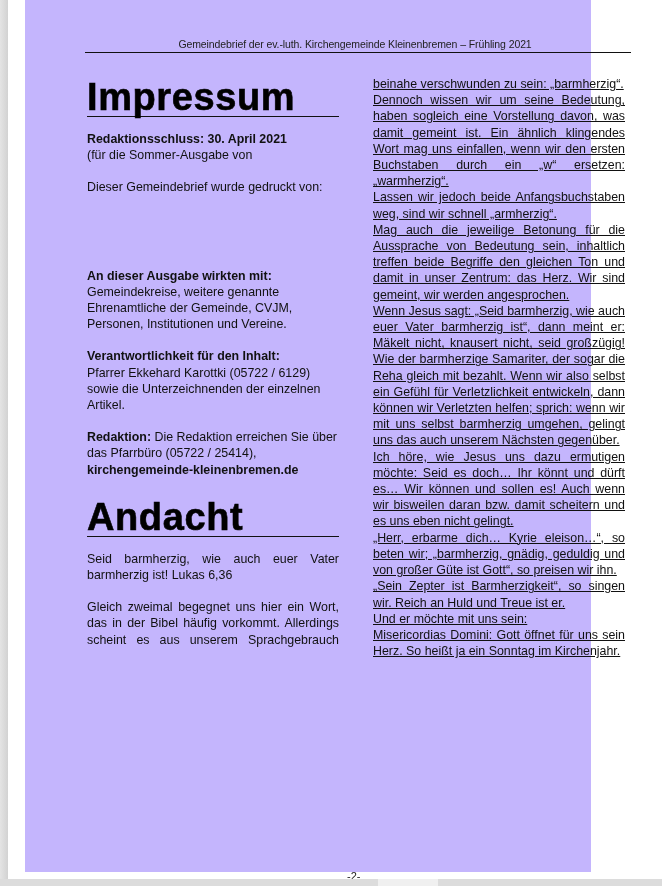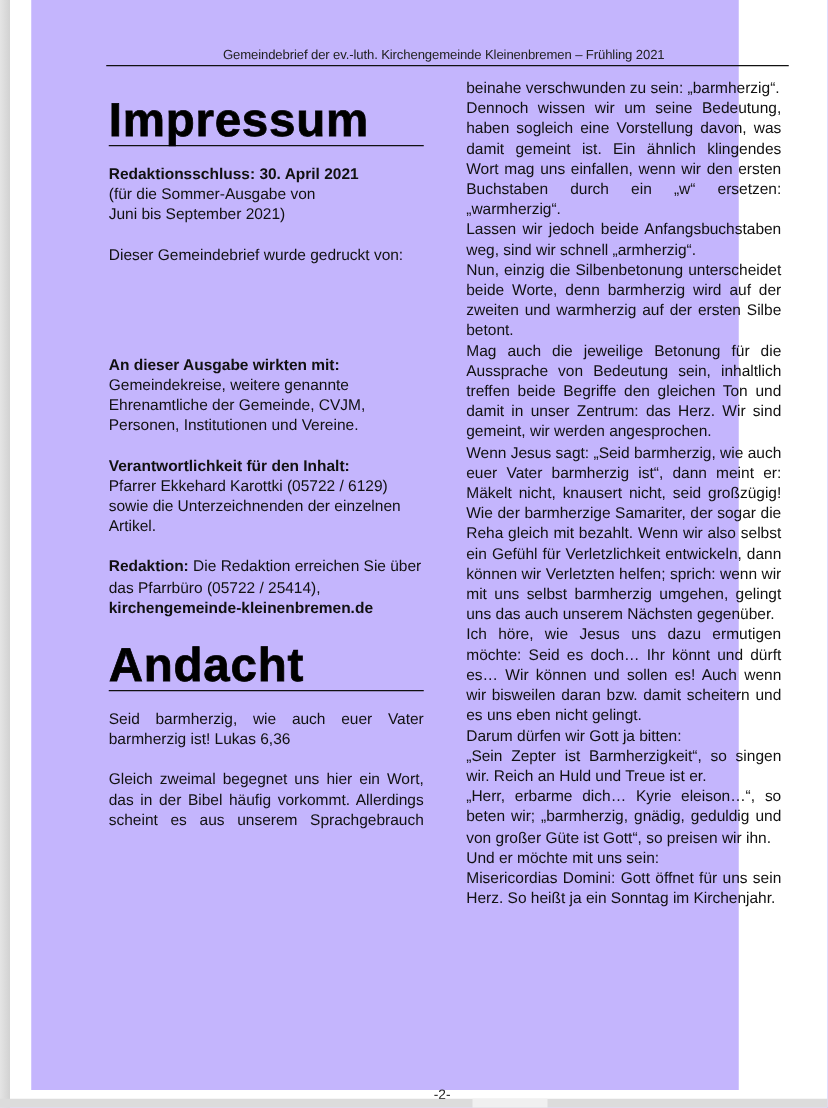--- a/index.html
+++ b/index.html
@@ -15,21 +15,21 @@
   }
   .page { position:absolute; left:8px; top:0; width:566px; height:872px; background:#c4b5fd;margin-left:17px; }
   .running-head {
     position:absolute; left:60px; top:38px; width:540px; text-align:center;
     font-size:10.5px; color:#222; letter-spacing:-0.1px;
   }
   .head-rule { position:absolute; left:60px; top:52px; width:546px; height:1px; background:#111; }
 
   .col { position:absolute; font-size:12.4px; line-height:16.2px; }
   .col-left { left:62px; top:80px; width:252px; }
-  .col-right { left:348px; top:62px; width:252px; }
+  .col-right { left:348px; top:76px; width:252px;text-decoration:underline; }
 
   .section-title {
     font-family:"Liberation Sans", sans-serif; font-weight:bold;
     font-size:38px; line-height:34px; letter-spacing:0.6px; color:#000;
     padding-bottom:2px; border-bottom:1.5px solid #111; margin:0 0 14px 0;
     -webkit-text-stroke:0.6px #000;
   }
   .block { margin:0 0 16px 0; }
   .bold { font-weight:bold; }
   p { margin:0; }
@@ -56,21 +56,20 @@
 <div class="page">
   <div class="running-head">Gemeindebrief der ev.-luth. Kirchengemeinde Kleinenbremen – Frühling 2021</div>
   <div class="head-rule"></div>
 
   <div class="col col-left">
     <h1 class="section-title">Impressum</h1>
 
     <div class="block">
       <p class="bold">Redaktionsschluss: 30. April 2021</p>
       <p>(für die Sommer-Ausgabe von</p>
-      <p>Juni bis September 2021)</p>
     </div>
 
 
     <p>Dieser Gemeindebrief wurde gedruckt von:</p>
     <div class="spacer-print"></div>
 
     <div class="block">
       <p class="bold">An dieser Ausgabe wirkten mit:</p>
       <p>Gemeindekreise, weitere genannte</p>
       <p>Ehrenamtliche der Gemeinde, CVJM,</p>
@@ -94,27 +93,25 @@
 
     <p class="block just">Seid barmherzig, wie auch euer Vater barmherzig ist! Lukas 6,36</p>
 
     <p class="just" style="text-align-last:justify">Gleich zweimal begegnet uns hier ein Wort, das in der Bibel häufig vorkommt. Allerdings scheint es aus unserem Sprachgebrauch</p>
   </div>
 
   <div class="col col-right">
     <p class="just">beinahe verschwunden zu sein: „barmherzig“.</p>
     <p class="just">Dennoch wissen wir um seine Bedeutung, haben sogleich eine Vorstellung davon, was damit gemeint ist. Ein ähnlich klingendes Wort mag uns einfallen, wenn wir den ersten Buchstaben durch ein „w“ ersetzen: „warmherzig“.</p>
     <p class="just">Lassen wir jedoch beide Anfangsbuchstaben weg, sind wir schnell „armherzig“.</p>
-    <p class="just">Nun, einzig die Silbenbetonung unterscheidet beide Worte, denn barmherzig wird auf der zweiten und warmherzig auf der ersten Silbe betont.</p>
     <p class="just">Mag auch die jeweilige Betonung für die Aussprache von Bedeutung sein, inhaltlich treffen beide Begriffe den gleichen Ton und damit in unser Zentrum: das Herz. Wir sind gemeint, wir werden angesprochen.</p>
     <p class="just">Wenn Jesus sagt: „Seid barmherzig, wie auch euer Vater barmherzig ist“, dann meint er: Mäkelt nicht, knausert nicht, seid großzügig! Wie der barmherzige Samariter, der sogar die Reha gleich mit bezahlt. Wenn wir also selbst ein Gefühl für Verletzlichkeit entwickeln, dann können wir Verletzten helfen; sprich: wenn wir mit uns selbst barmherzig umgehen, gelingt uns das auch unserem Nächsten gegenüber.</p>
     <p class="just">Ich höre, wie Jesus uns dazu ermutigen möchte: Seid es doch… Ihr könnt und dürft es… Wir können und sollen es! Auch wenn wir bisweilen daran bzw. damit scheitern und es uns eben nicht gelingt.</p>
-    <p class="just">Darum dürfen wir Gott ja bitten:</p>
+    <p class="just">„Herr, erbarme dich… Kyrie eleison…“, so beten wir; „barmherzig, gnädig, geduldig und von großer Güte ist Gott“, so preisen wir ihn.</p>
     <p class="just">„Sein Zepter ist Barmherzigkeit“, so singen wir. Reich an Huld und Treue ist er.</p>
-    <p class="just">„Herr, erbarme dich… Kyrie eleison…“, so beten wir; „barmherzig, gnädig, geduldig und von großer Güte ist Gott“, so preisen wir ihn.</p>
     <p class="just">Und er möchte mit uns sein:</p>
     <p class="just">Misericordias Domini: Gott öffnet für uns sein Herz. So heißt ja ein Sonntag im Kirchenjahr.</p>
   </div>
 
   <div class="page-number">-2-</div>
 </div>
 
 <div class="hscroll">
   <div class="hscroll-thumb"></div>
 </div>

